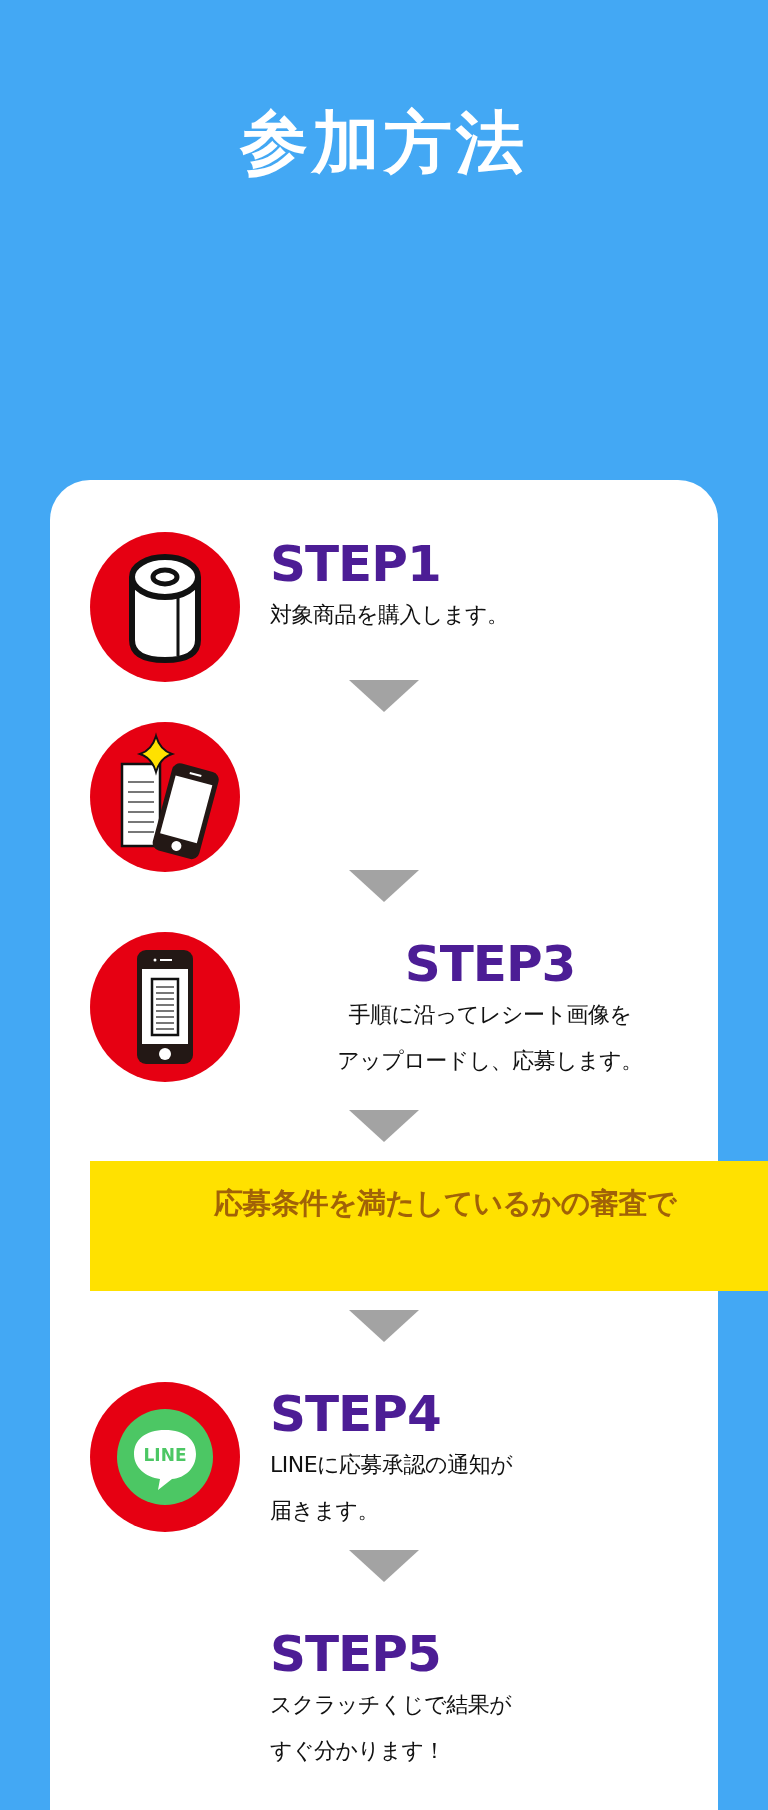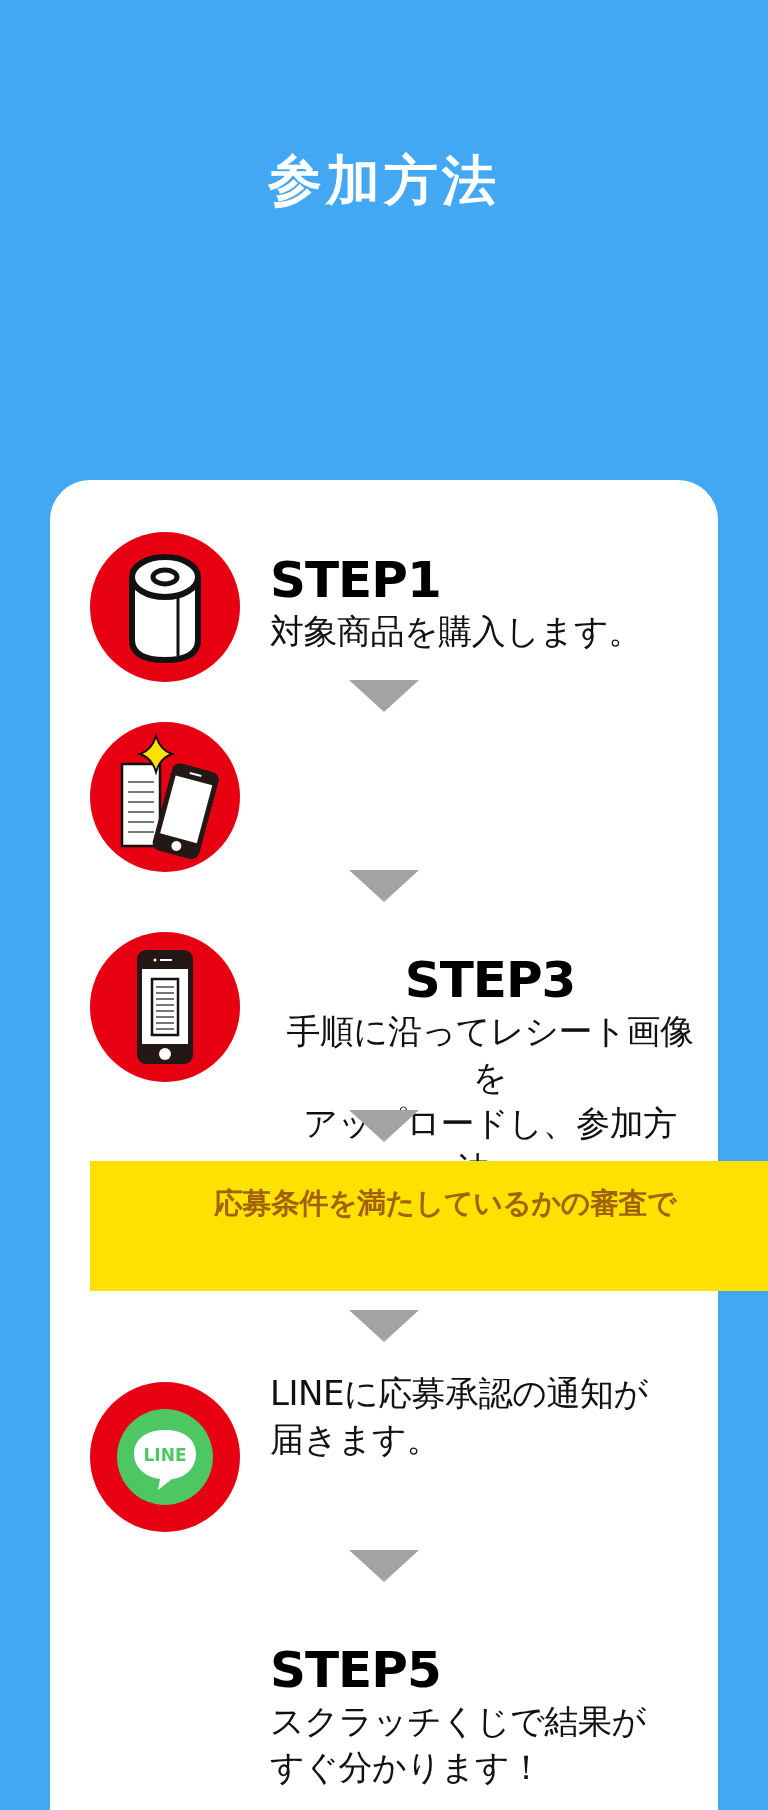--- a/index.html
+++ b/index.html
@@ -5,40 +5,40 @@
   html, body { margin: 0; padding: 0; }
   body {
     width: 768px; height: 1810px; overflow: hidden;
     background: #43a8f4;
     font-family: "DejaVu Sans", "Liberation Sans", sans-serif;
     position: relative;
   }
   .page-title {
     position: absolute; left: 0; top: 88px; width: 768px;
     text-align: center; color: #ffffff;
-    font-size: 54px; font-weight: bold; letter-spacing: 4px; line-height: 110px; margin-top: 38px;
+    font-size: 68px; font-weight: bold; letter-spacing: 4px; line-height: 110px;
   }
   .card {
     position: absolute; left: 50px; top: 480px; width: 668px; height: 1400px;
     background: #ffffff; border-radius: 40px;
   }
   .step { position: absolute; left: 90px; width: 640px; height: 150px; }
   .circle {
     position: absolute; left: 0; top: 12px; width: 150px; height: 150px;
     border-radius: 50%; background: #e60012; overflow: hidden;
   }
   .circle svg { position: absolute; left: 0; top: 0; }
   .step-text { position: absolute; left: 180px; top: 0; width: 440px; }
   .step-title {
     font-family: "DejaVu Sans", sans-serif; font-weight: bold;
-    font-size: 50px; line-height: 56px; color: #000000; letter-spacing: -1px;
-    margin-top: 32px;
+    font-size: 50px; line-height: 56px; color: #4c1d95; letter-spacing: -1px;
+    margin-top: 16px;
   }
   .step-desc {
-    font-size: 34px; line-height: 46px; color: #111; white-space: pre-line;
+    font-size: 22px; line-height: 46px; color: #111; white-space: pre-line;
     letter-spacing: -0.5px;
   }
   .arrow {
     position: absolute; left: 349px; width: 0; height: 0;
     border-left: 35px solid transparent; border-right: 35px solid transparent;
     border-top: 32px solid #a3a3a3;
   }
   .notice {
     position: absolute; left: 90px; top: 1161px; width: 710px; height: 130px;
     background: #ffe100; text-align: center; color: #a16207; font-weight: bold;
@@ -110,39 +110,40 @@
         <line x1="66" y1="79" x2="84" y2="79"></line>
           <line x1="66" y1="85" x2="84" y2="85"></line>
         <line x1="66" y1="91" x2="84" y2="91"></line>
           <line x1="66" y1="97" x2="84" y2="97"></line>
       </g>
     </svg>
   </div>
   <div class="step-text">
     <div class="step-title">STEP3</div>
     <div class="step-desc">手順に沿ってレシート画像を
-アップロードし、参加方法。</div>
+アップロードし、応募します。</div>
   </div>
 </div>
 <div class="arrow" style="top:1110px;"></div>
 
 <div class="notice">
   <div class="notice-line1">応募条件を満たしているかの審査で</div>
 </div>
 <div class="arrow" style="top:1310px;"></div>
 
 <div class="step" style="top:1370px;">
   <div class="circle">
     <svg width="150" height="150" viewBox="0 0 150 150">
       <circle cx="75" cy="75" r="48" fill="#4cc764"></circle>
       <path d="M75 48 C95 48 106 58 106 72 C106 86 95 96 82 97 L68 108 L70 97 C56 95 44 86 44 72 C44 58 55 48 75 48 Z" fill="#fff"></path>
       <text x="75" y="79" text-anchor="middle" font-family="DejaVu Sans, sans-serif" font-weight="bold" font-size="17" fill="#4cc764">LINE</text>
     </svg>
   </div>
   <div class="step-text">
+    <div class="step-title">STEP4</div>
     <div class="step-desc">LINEに応募承認の通知が
 届きます。</div>
   </div>
 </div>
 <div class="arrow" style="top:1550px;"></div>
 
 <div class="step" style="top:1610px;">
   <div class="step-text">
     <div class="step-title">STEP5</div>
     <div class="step-desc">スクラッチくじで結果が

